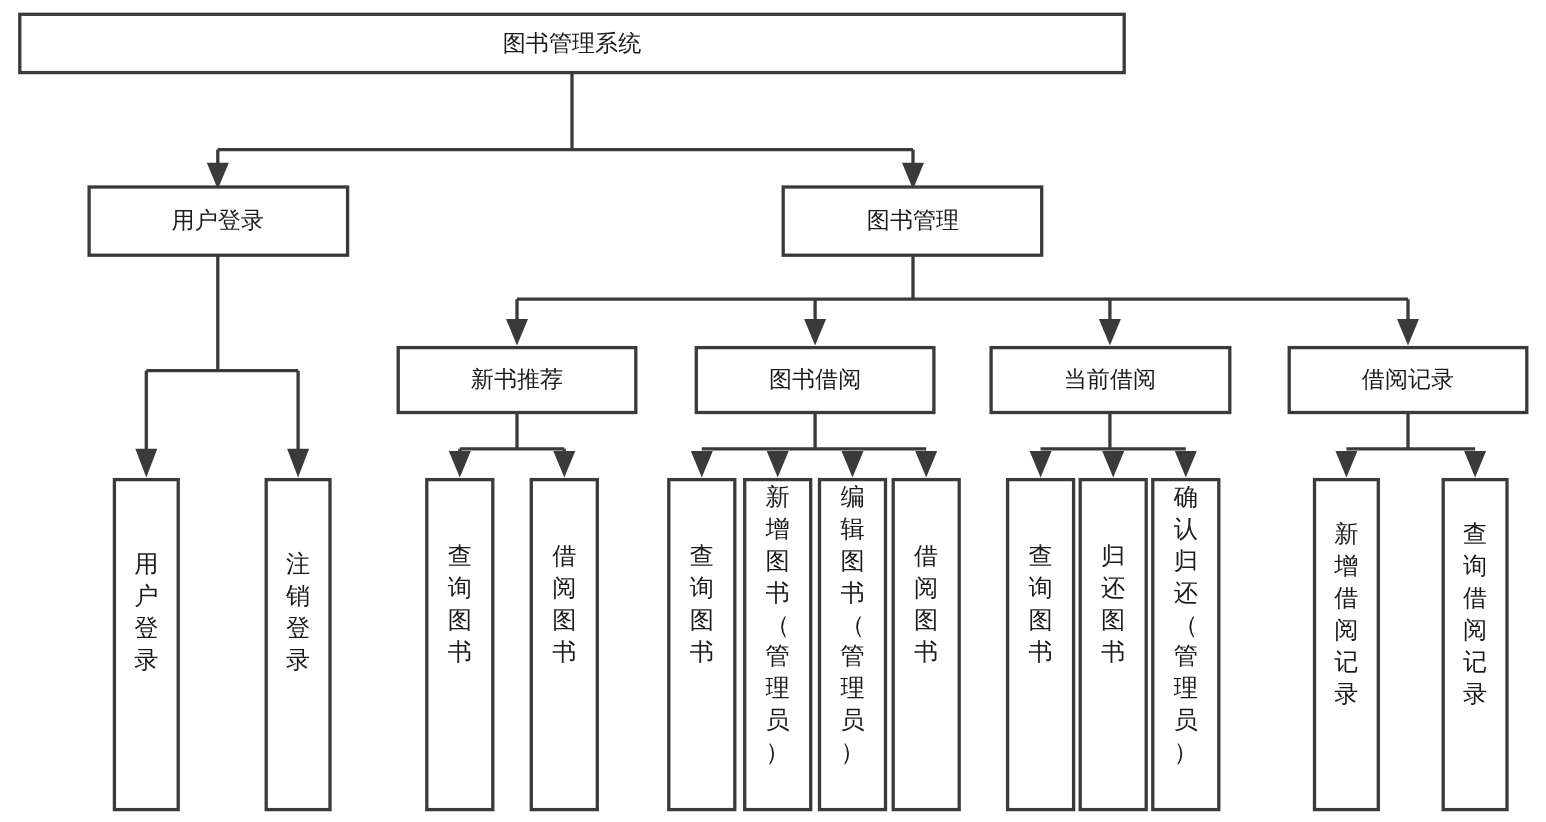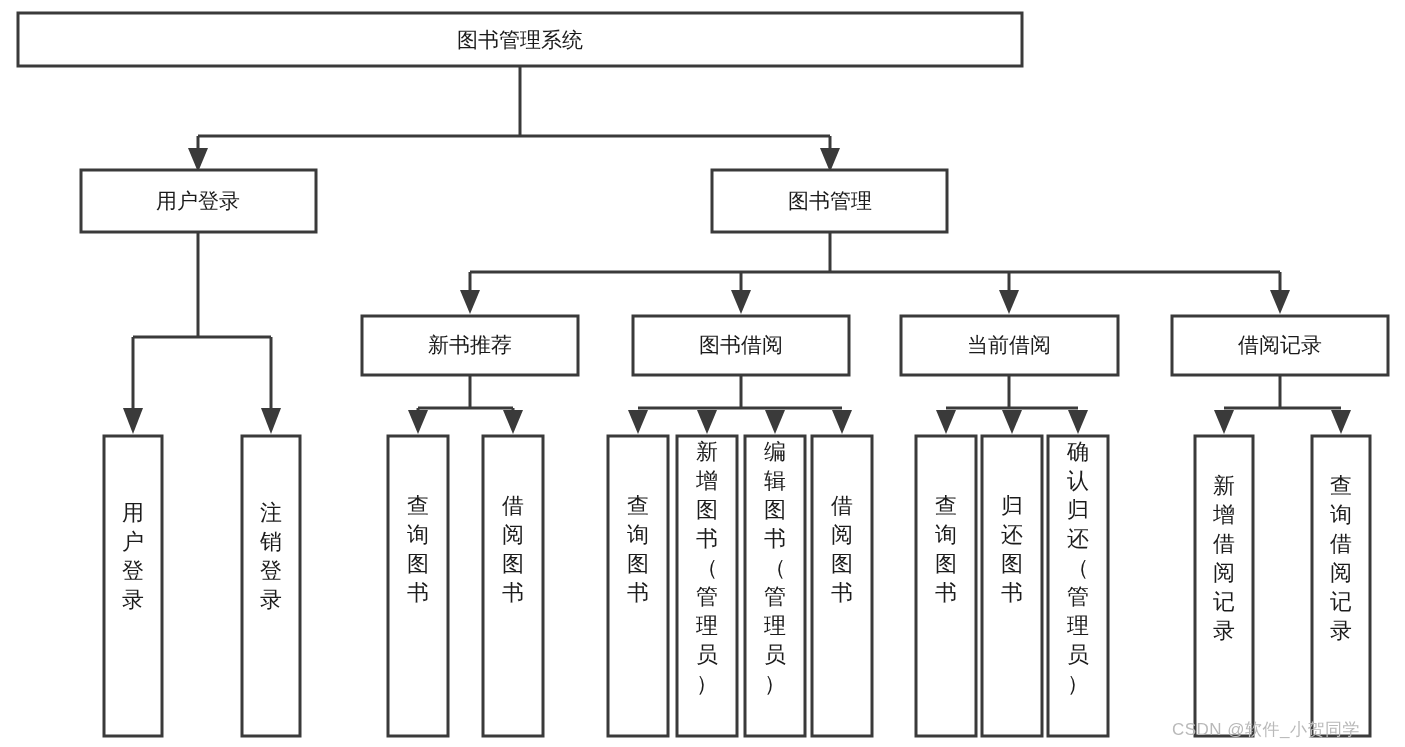--- a/index.html
+++ b/index.html
@@ -221,15 +221,14 @@
       <rect class="node-box" x="1195" y="436" width="58" height="300"></rect>
       <text class="node-label-vertical" x="1224" y="493"><tspan x="1224" y="493">新</tspan><tspan x="1224" y="522">增</tspan><tspan x="1224" y="551">借</tspan><tspan x="1224" y="580">阅</tspan><tspan x="1224" y="609">记</tspan><tspan x="1224" y="638">录</tspan></text>
     </g>
     <g>
       <rect class="node-box" x="1312" y="436" width="58" height="300"></rect>
       <text class="node-label-vertical" x="1341" y="493"><tspan x="1341" y="493">查</tspan><tspan x="1341" y="522">询</tspan><tspan x="1341" y="551">借</tspan><tspan x="1341" y="580">阅</tspan><tspan x="1341" y="609">记</tspan><tspan x="1341" y="638">录</tspan></text>
     </g>
 
   </svg>
 
-  <div class="watermark">CSDN @软件_小贺同学</div>
 
 </div>
 
 </body></html>

